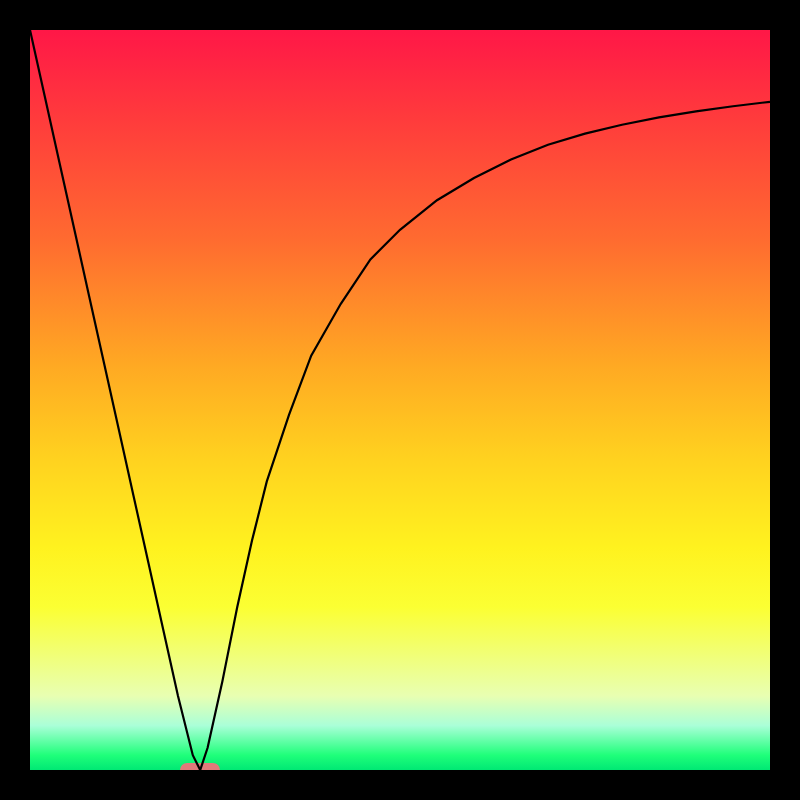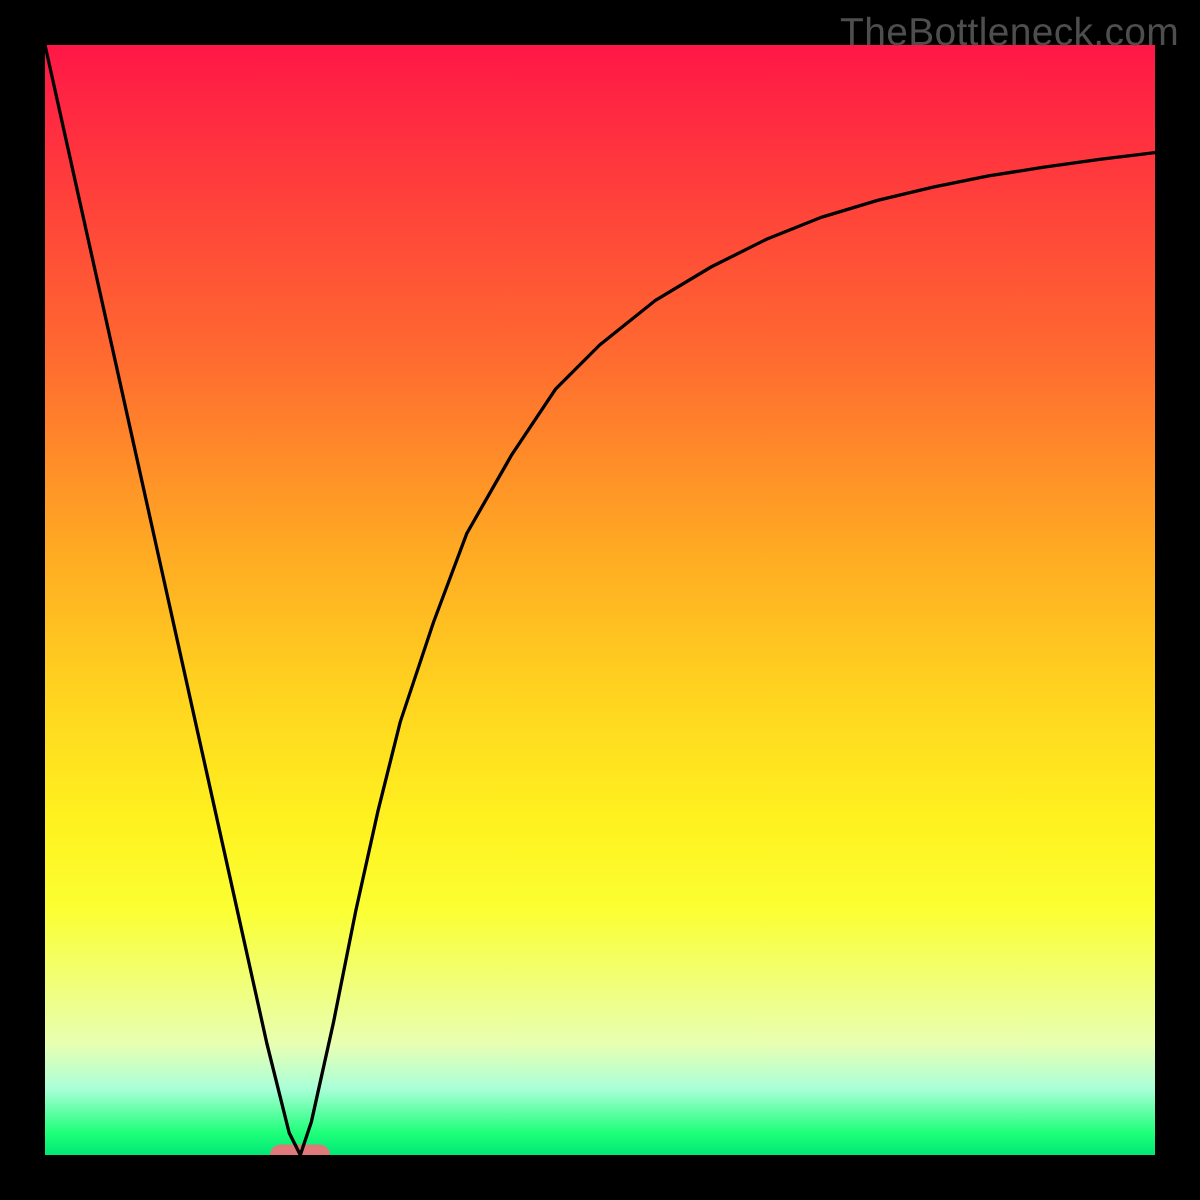--- a/index.html
+++ b/index.html
@@ -65,21 +65,20 @@
   svg.curve {
     position: absolute;
     inset: 0;
     z-index: 4;
   }
 </style>
 </head>
 <body>
 <div class="frame">
 
-  <div class="watermark">TheBottleneck.com</div>
 
   <div class="plot">
     <div class="gradient"></div>
 
     <div class="marker" id="marker" style="left: 170.2px; top: 740px;"></div>
 
     <svg class="curve" viewBox="0 0 740 740" preserveAspectRatio="none">
       <path id="curvePath" d="M0.00 0.00 L14.80 66.60 L29.60 133.20 L44.40 199.80 L59.20 266.40 L74.00 333.00 L88.80 399.60 L103.60 466.20 L118.40 532.80 L133.20 599.40 L148.00 666.00 L162.80 725.20 L170.20 740.00 L177.60 717.80 L192.40 651.20 L207.20 577.20 L222.00 510.60 L236.80 451.40 L259.00 384.80 L281.20 325.60 L310.80 273.80 L340.40 229.40 L370.00 199.80 L407.00 170.20 L444.00 148.00 L481.00 129.50 L518.00 114.70 L555.00 103.60 L592.00 94.72 L629.00 87.32 L666.00 81.40 L703.00 76.22 L740.00 71.78" stroke="#000" stroke-width="2.2" fill="none"></path>
     </svg>
   </div>

